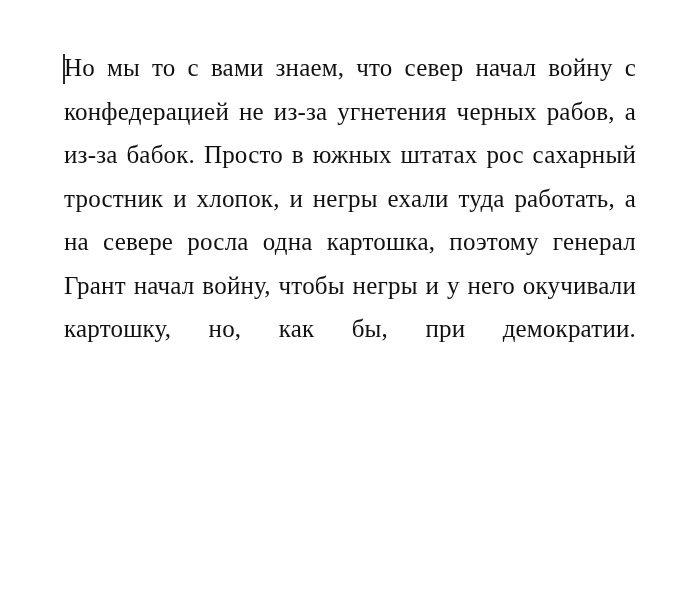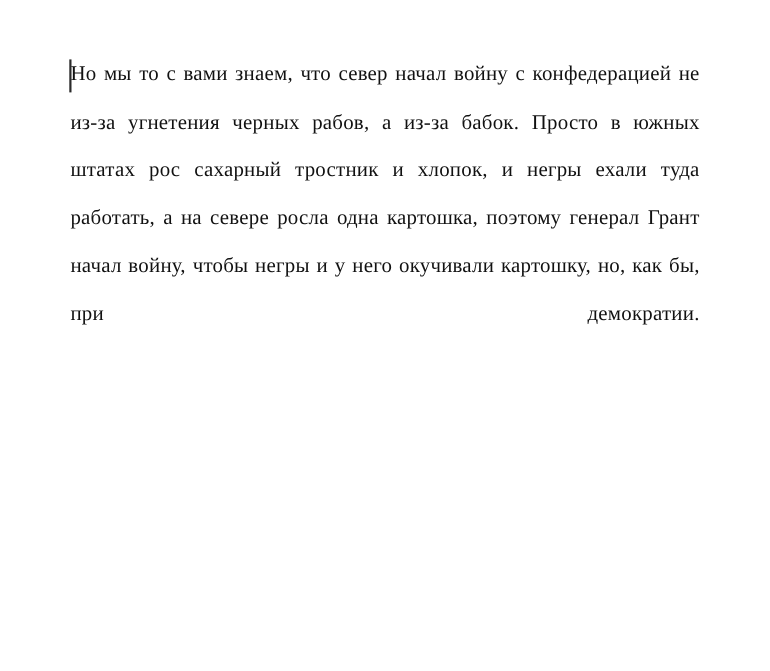--- a/index.html
+++ b/index.html
@@ -19,21 +19,21 @@
     height: 610px;
     background: #ffffff;
     box-sizing: border-box;
   }
   .text-block {
     position: absolute;
     left: 64px;
     top: 46px;
     width: 572px;
     font-family: "Liberation Serif", serif;
-    font-size: 19px;
+    font-size: 25px;
     line-height: 43.5px;
     color: #111111;
     text-align: justify;
     text-justify: inter-word;
     letter-spacing: 0.2px;
     word-spacing: 0.5px;
     hyphens: manual;
   }
   .text-block::after {
     content: "";

